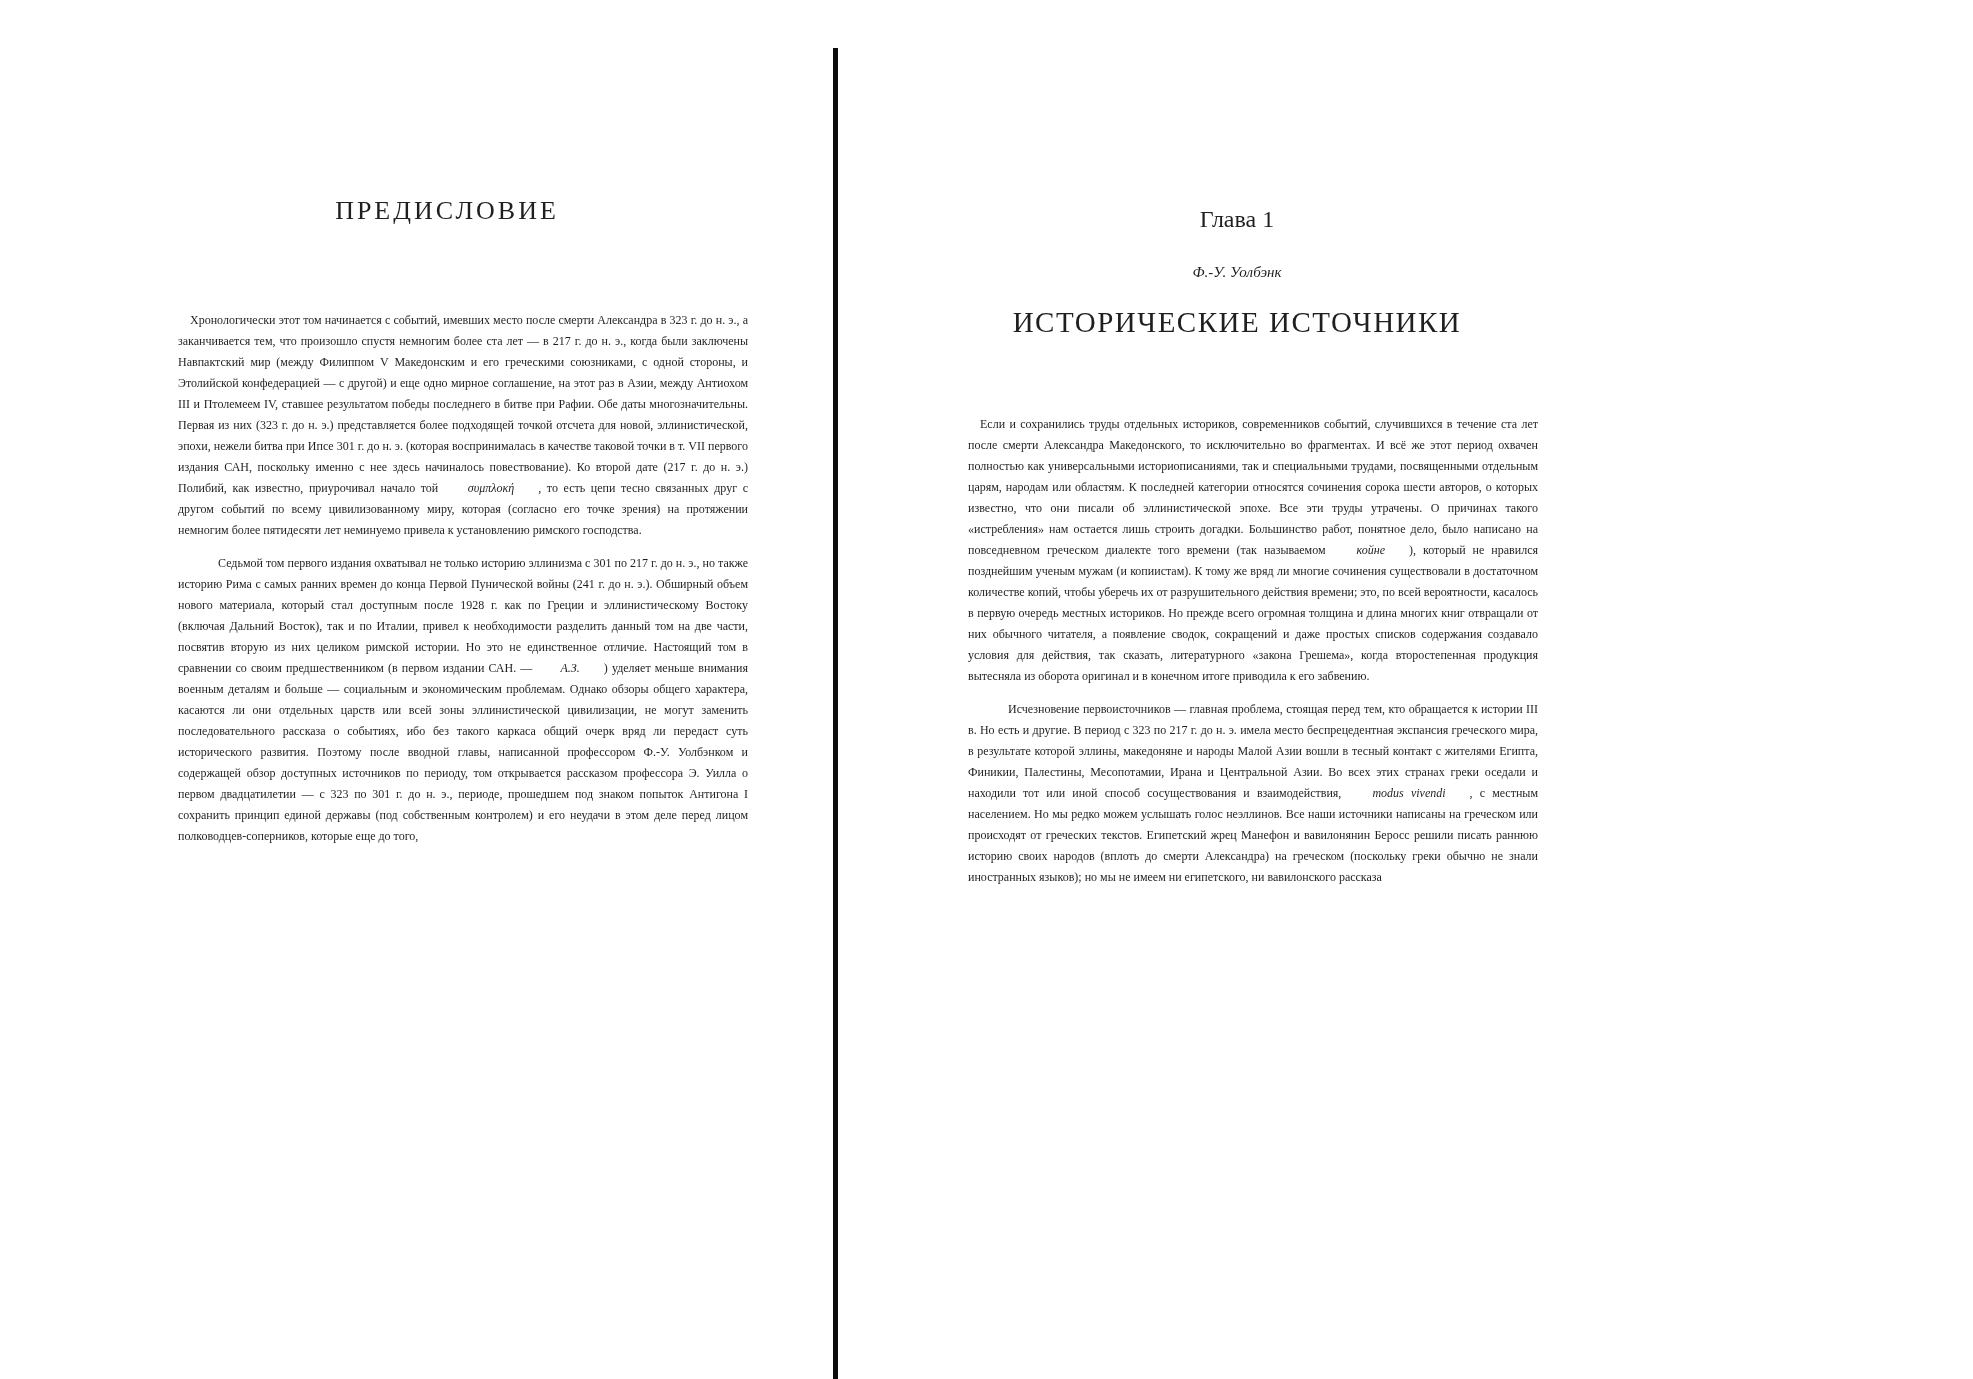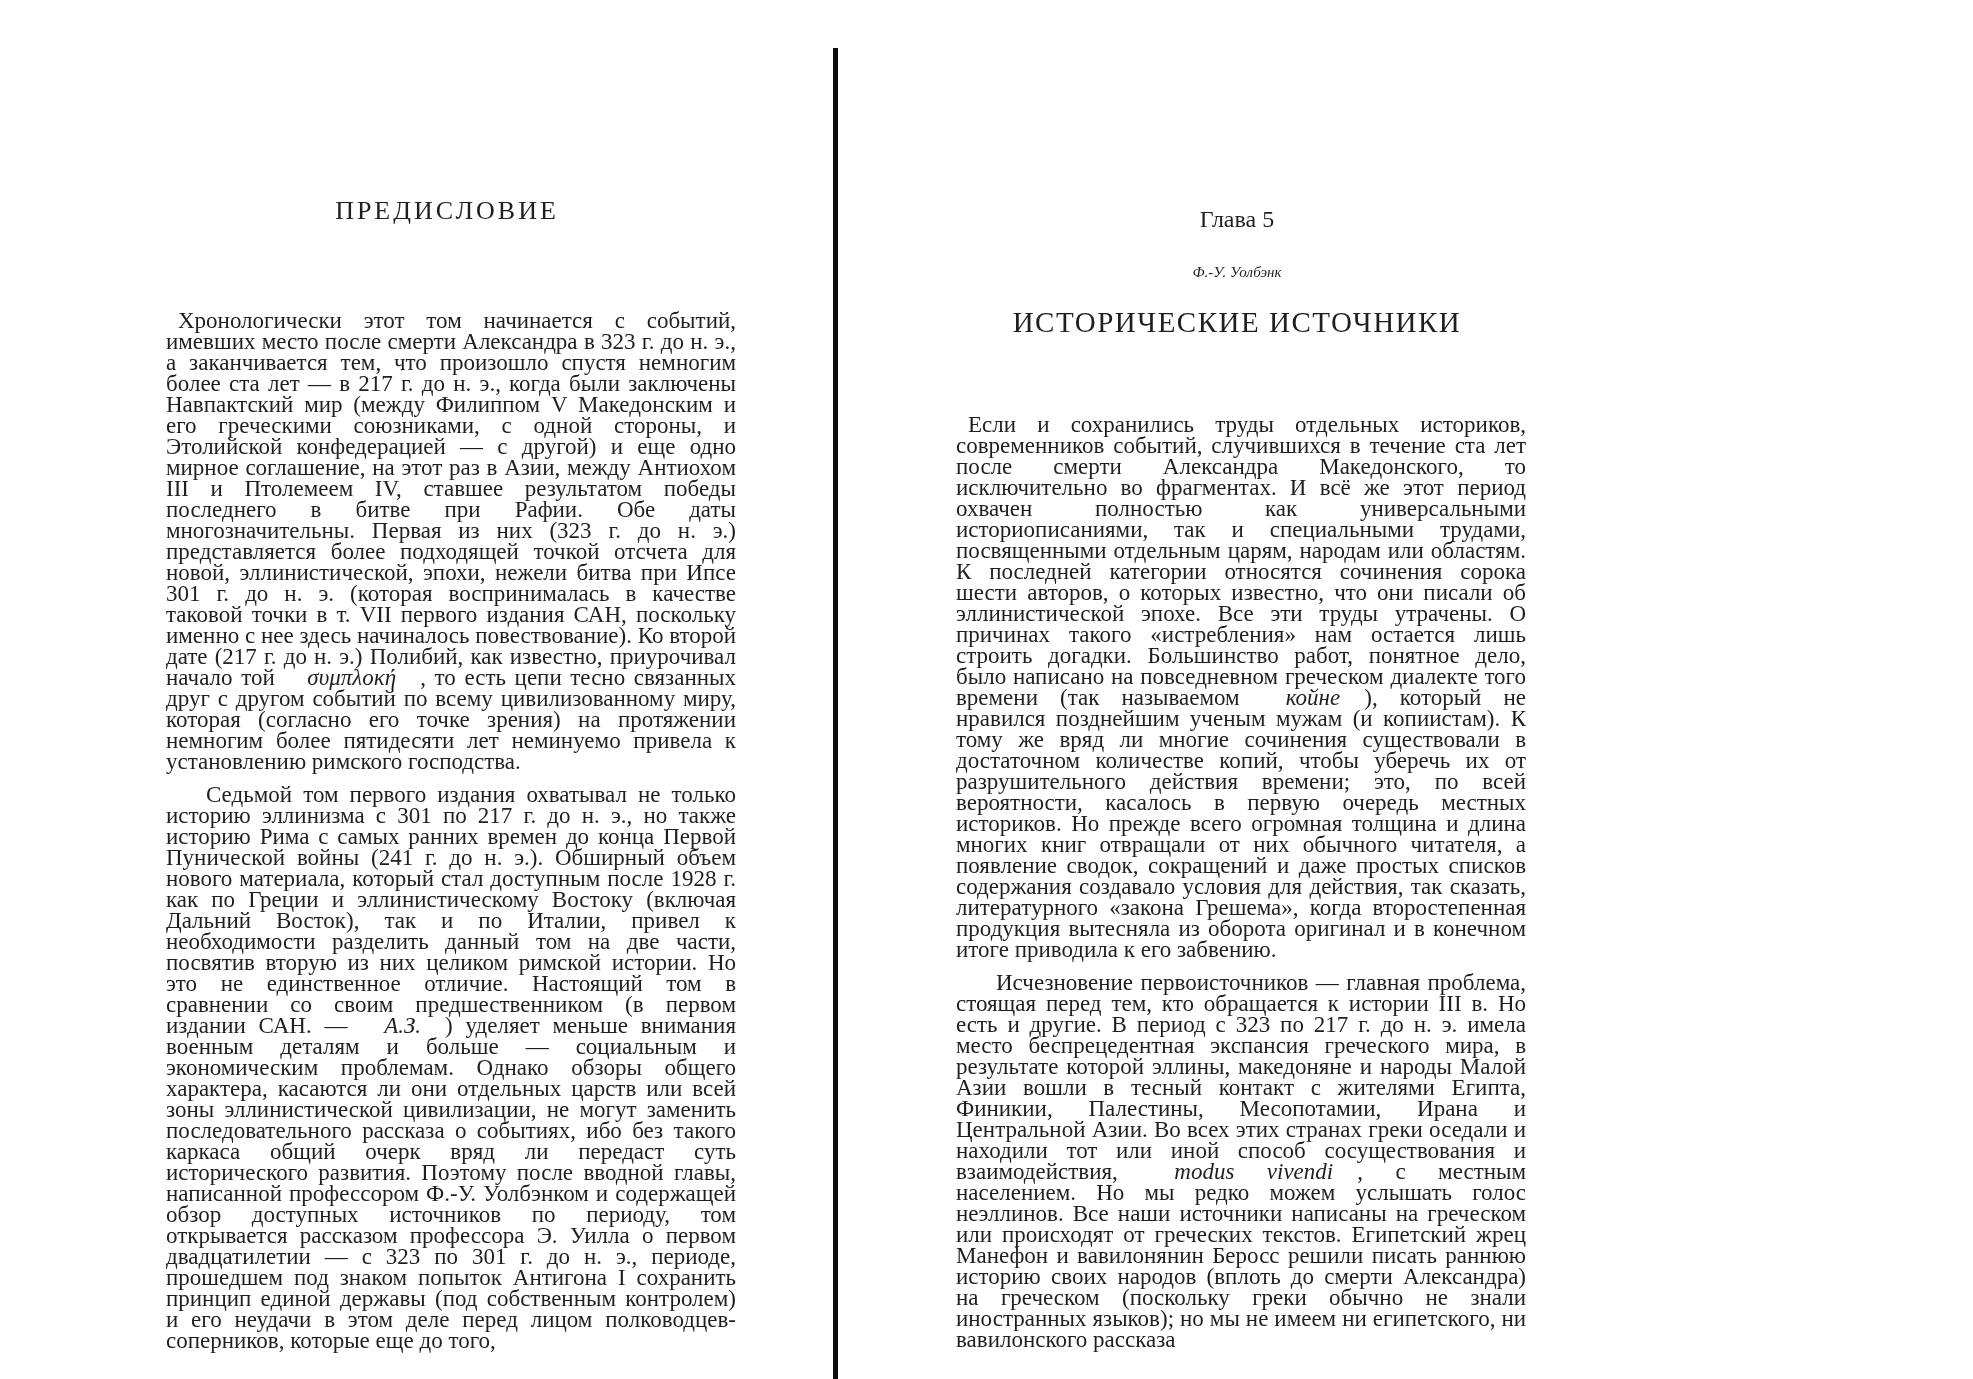--- a/index.html
+++ b/index.html
@@ -71,23 +71,23 @@
     width: 100%;
     text-align: center;
     font-size: 29px;
     font-weight: normal;
     letter-spacing: 1.5px;
   }
 
   
   .body-text {
     position: absolute;
-    left: 4px;
+    left: 16px;
     width: 594px;
-    font-size: 23px;
+    font-size: 12px;
     line-height: 21px;
     text-align: justify;
     hyphens: auto;
     -webkit-hyphens: auto;
   }
   .page.left  .body-text { top: 238px; }
   .page.right .body-text { top: 342px; }
   .body-text p { text-indent: 0; }
   .body-text p + p { text-indent: 28px; }
 </style>
@@ -100,21 +100,21 @@
     <h1 class="preface-title">ПРЕДИСЛОВИЕ</h1>
     <div class="body-text">
         <p><span>Хронологически этот том начинается с событий, имевших место после смерти Александра в 323 г. до н. э., а заканчивается тем, что произошло спустя немногим более ста лет — в 217 г. до н. э., когда были заключены Навпактский мир (между Филиппом V Македонским и его греческими союзниками, с одной стороны, и Этолийской конфедерацией — с другой) и еще одно мирное соглашение, на этот раз в Азии, между Антиохом III и Птолемеем IV, ставшее результатом победы последнего в битве при Рафии. Обе даты многозначительны. Первая из них (323 г. до н. э.) представляется более подходящей точкой отсчета для новой, эллинистической, эпохи, нежели битва при Ипсе 301 г. до н. э. (которая воспринималась в качестве таковой точки в т. VII первого издания САН, поскольку именно с нее здесь начиналось повествование). Ко второй дате (217 г. до н. э.) Полибий, как известно, приурочивал начало той </span><span style="font-style: italic;">συμπλοκή</span><span>, то есть цепи тесно связанных друг с другом событий по всему цивилизованному миру, которая (согласно его точке зрения) на протяжении немногим более пятидесяти лет неминуемо привела к установлению римского господства.</span></p>
         <p><span>Седьмой том первого издания охватывал не только историю эллинизма с 301 по 217 г. до н. э., но также историю Рима с самых ранних времен до конца Первой Пунической войны (241 г. до н. э.). Обширный объем нового материала, который стал доступным после 1928 г. как по Греции и эллинистическому Востоку (включая Дальний Восток), так и по Италии, привел к необходимости разделить данный том на две части, посвятив вторую из них целиком римской истории. Но это не единственное отличие. Настоящий том в сравнении со своим предшественником (в первом издании САН. — </span><span style="font-style: italic;">А.З.</span><span>) уделяет меньше внимания военным деталям и больше — социальным и экономическим проблемам. Однако обзоры общего характера, касаются ли они отдельных царств или всей зоны эллинистической цивилизации, не могут заменить последовательного рассказа о событиях, ибо без такого каркаса общий очерк вряд ли передаст суть исторического развития. Поэтому после вводной главы, написанной профессором Ф.-У. Уолбэнком и содержащей обзор доступных источников по периоду, том открывается рассказом профессора Э. Уилла о первом двадцатилетии — с 323 по 301 г. до н. э., периоде, прошедшем под знаком попыток Антигона I сохранить принцип единой державы (под собственным контролем) и его неудачи в этом деле перед лицом полководцев-соперников, которые еще до того,</span></p>
       </div>
   </div>
 
   <div class="divider"></div>
 
   <div class="page right">
-    <h2 class="chapter-heading">Глава 5</h2>
+    <h2 class="chapter-heading">Глава 1</h2>
     <div class="chapter-author">Ф.-У. Уолбэнк</div>
     <h1 class="chapter-title">ИСТОРИЧЕСКИЕ ИСТОЧНИКИ</h1>
     <div class="body-text">
         <p><span>Если и сохранились труды отдельных историков, современников событий, случившихся в течение ста лет после смерти Александра Македонского, то исключительно во фрагментах. И всё же этот период охвачен полностью как универсальными историописаниями, так и специальными трудами, посвященными отдельным царям, народам или областям. К последней категории относятся сочинения сорока шести авторов, о которых известно, что они писали об эллинистической эпохе. Все эти труды утрачены. О причинах такого «истребления» нам остается лишь строить догадки. Большинство работ, понятное дело, было написано на повседневном греческом диалекте того времени (так называемом </span><span style="font-style: italic;">койне</span><span>), который не нравился позднейшим ученым мужам (и копиистам). К тому же вряд ли многие сочинения существовали в достаточном количестве копий, чтобы уберечь их от разрушительного действия времени; это, по всей вероятности, касалось в первую очередь местных историков. Но прежде всего огромная толщина и длина многих книг отвращали от них обычного читателя, а появление сводок, сокращений и даже простых списков содержания создавало условия для действия, так сказать, литературного «закона Грешема», когда второстепенная продукция вытесняла из оборота оригинал и в конечном итоге приводила к его забвению.</span></p>
         <p><span>Исчезновение первоисточников — главная проблема, стоящая перед тем, кто обращается к истории III в. Но есть и другие. В период с 323 по 217 г. до н. э. имела место беспрецедентная экспансия греческого мира, в результате которой эллины, македоняне и народы Малой Азии вошли в тесный контакт с жителями Египта, Финикии, Палестины, Месопотамии, Ирана и Центральной Азии. Во всех этих странах греки оседали и находили тот или иной способ сосуществования и взаимодействия, </span><span style="font-style: italic;">modus vivendi</span><span>, с местным населением. Но мы редко можем услышать голос неэллинов. Все наши источники написаны на греческом или происходят от греческих текстов. Египетский жрец Манефон и вавилонянин Беросс решили писать раннюю историю своих народов (вплоть до смерти Александра) на греческом (поскольку греки обычно не знали иностранных языков); но мы не имеем ни египетского, ни вавилонского рассказа</span></p>
       </div>
   </div>
 
 </div>
 

